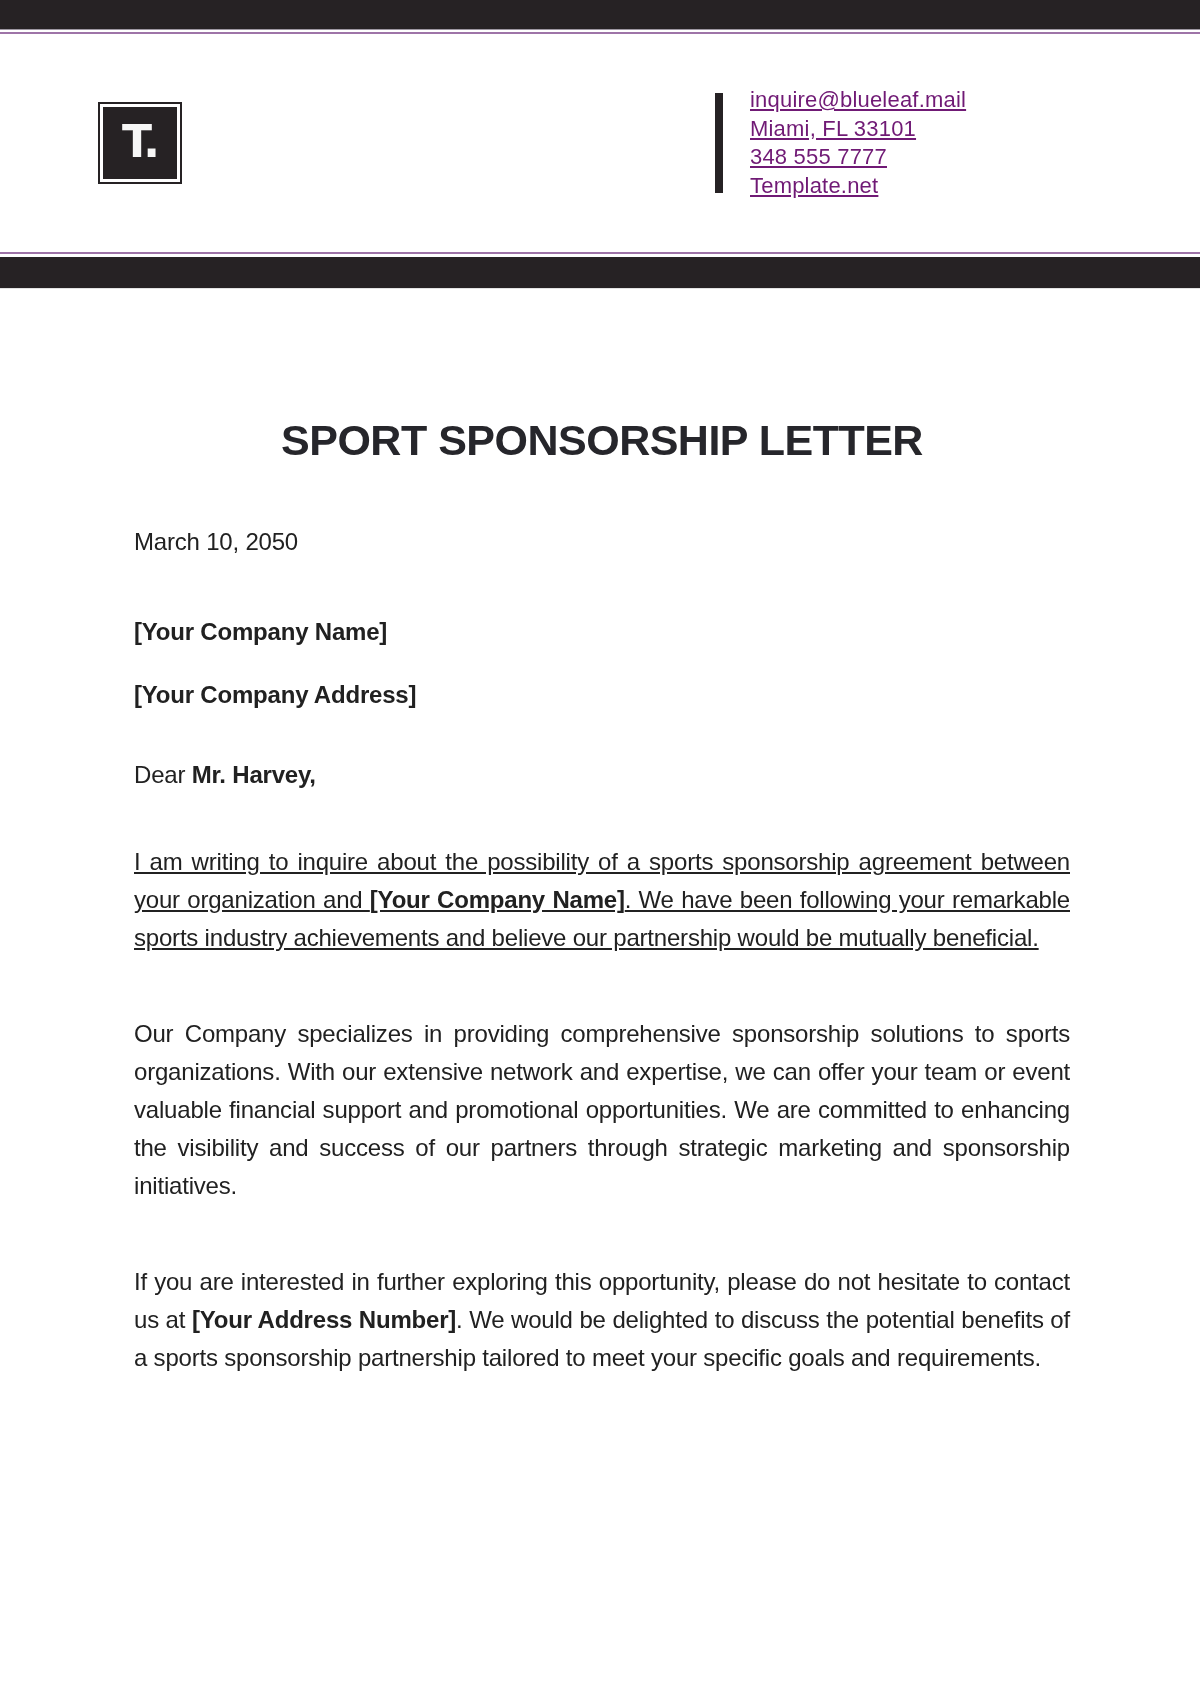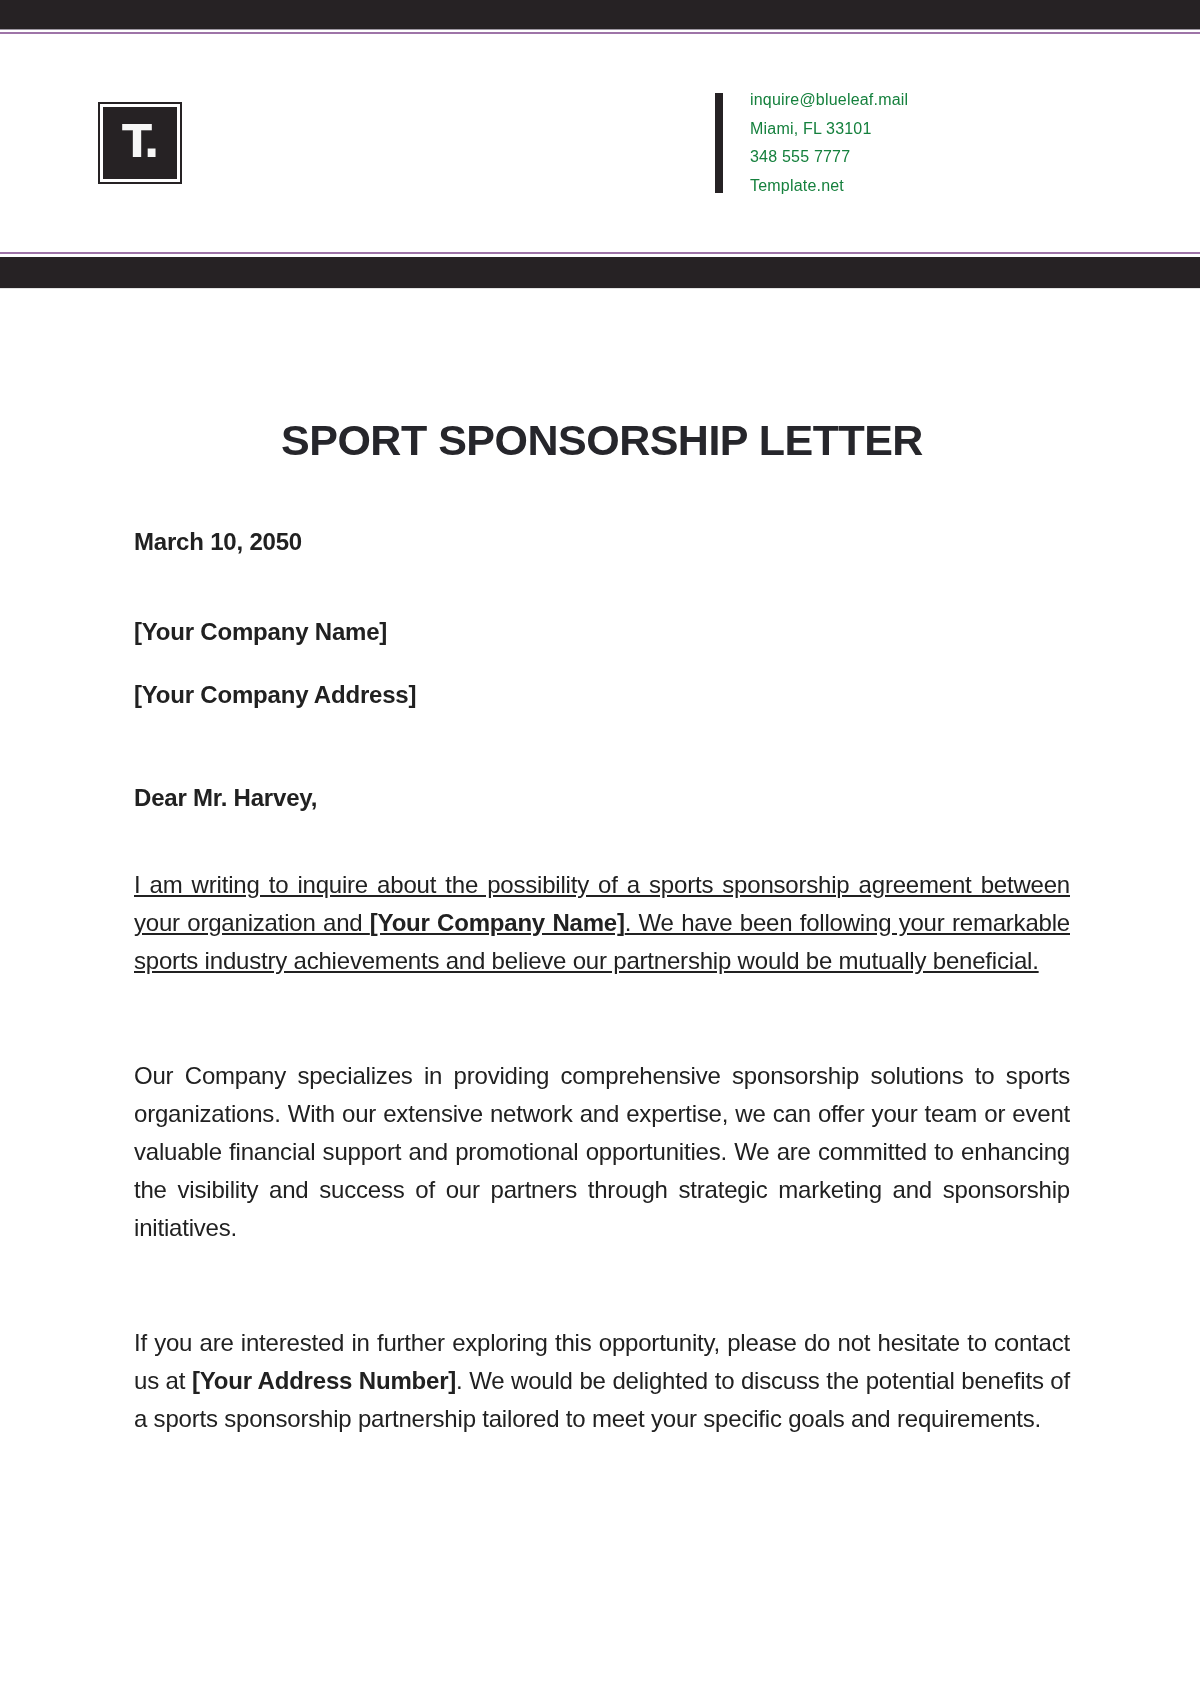--- a/index.html
+++ b/index.html
@@ -40,42 +40,42 @@
     color: #f7f7f7;
     display: flex; align-items: center; justify-content: center;
     font-family: "DejaVu Sans", "Liberation Sans", sans-serif;
     font-weight: bold; font-size: 44px; letter-spacing: -2px;
     padding-bottom: 4px;
   }
 
   .contact { position: absolute; left: 715px; top: 52px; display: flex; align-items: center; }
   .contact-rule { width: 8px; height: 100px; background: var(--bar_dark, #262224); margin-right: 27px; }
   .contact-lines p {
-    font-size: 16px; line-height: 28.5px; color: #15803d;
-    letter-spacing: 0.2px; white-space: nowrap;
+    font-size: 22px; line-height: 28.5px; color: #701a75;
+    letter-spacing: 0.2px; white-space: nowrap; text-decoration: underline;
   }
 
   .content { margin: 0 130px 0 134px; }
   .title {
     margin-top: 125px;
     text-align: center;
     font-size: 43px; line-height: 52px;
     font-weight: bold; letter-spacing: -0.5px;
     color: var(--title_ink, #26262B);
   }
-  .line { font-size: 24px; line-height: 38px; letter-spacing: -0.2px; font-weight: bold; }
+  .line { font-size: 24px; line-height: 38px; letter-spacing: -0.2px; }
   .bold { font-weight: bold; }
   .date { margin-top: 57px; }
   .gap-group { margin-top: 52px; }
   .gap-small { margin-top: 25px; }
-  .gap-salut { margin-top: 65px; }
+  .gap-salut { margin-top: 42px; }
   .para {
     font-size: 24px; line-height: 38px; letter-spacing: -0.2px;
     text-align: justify;
-    margin-top: 77px;
+    margin-top: 58px;
   }
   .para-first { margin-top: 49px; text-decoration: underline; }
 </style>
 </head>
 <body>
 
 <div class="page">
 
   <div class="bar-top"></div>
   <div class="sp2"></div>

